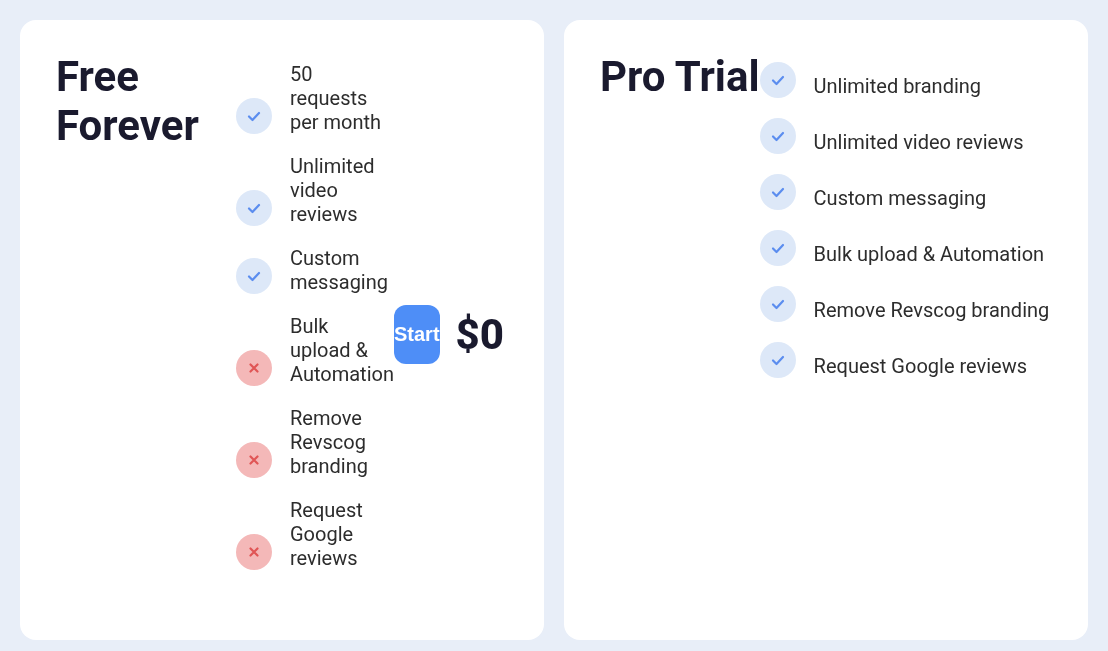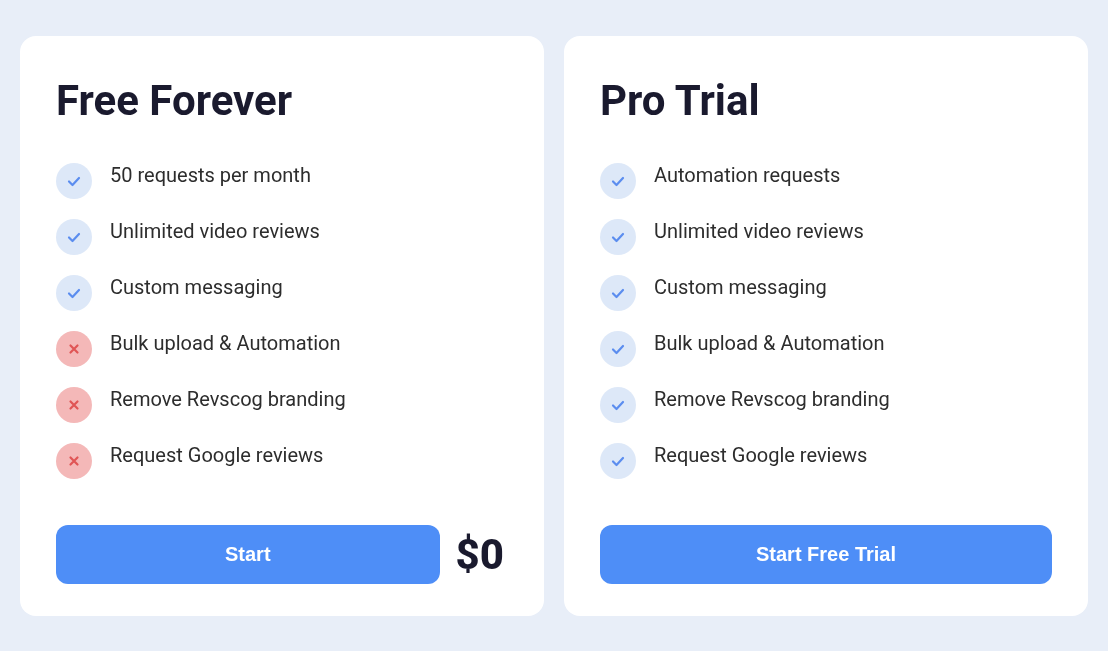--- a/index.html
+++ b/index.html
@@ -18,42 +18,42 @@
       display: flex;
       gap: 20px;
       padding: 20px;
       width: 100%;
       max-width: 1108px;
     }
 
     .plan-card {
       background: #ffffff;
       border-radius: 16px;
-      padding: 40px 36px 32px 36px;
+      padding: 32px 36px 32px 36px;
       flex: 1;
       display: flex;
-      flex-direction: column;
+      flex-direction: row;
     }
 
     .plan-title {
       font-size: 42px;
       font-weight: 700;
       color: #1a1a2e;
       margin-bottom: 28px;
     }
 
     .features-list {
       list-style: none;
       flex: 1;
       margin-bottom: 28px;
     }
 
     .feature-item {
       display: flex;
-      align-items: flex-start;
+      align-items: flex-end;
       gap: 18px;
       padding: 10px 0;
     }
 
     .feature-icon {
       width: 36px;
       height: 36px;
       border-radius: 50%;
       display: flex;
       align-items: center;
@@ -170,21 +170,21 @@
     </div>
     <div class="plan-card">
       <div class="plan-title">Pro Trial</div>
       <ul class="features-list">
         <li class="feature-item">
           <div class="feature-icon check">
             <svg viewBox="0 0 16 16" fill="none" xmlns="http://www.w3.org/2000/svg">
           <path d="M3 8.5L6.5 12L13 5" stroke="#5b8def" stroke-width="2.2" stroke-linecap="round" stroke-linejoin="round"></path>
         </svg>
           </div>
-          <span class="feature-label">Automation requests</span>
+          <span class="feature-label">Unlimited branding</span>
         </li>
         <li class="feature-item">
           <div class="feature-icon check">
             <svg viewBox="0 0 16 16" fill="none" xmlns="http://www.w3.org/2000/svg">
           <path d="M3 8.5L6.5 12L13 5" stroke="#5b8def" stroke-width="2.2" stroke-linecap="round" stroke-linejoin="round"></path>
         </svg>
           </div>
           <span class="feature-label">Unlimited video reviews</span>
         </li>
         <li class="feature-item">
@@ -214,16 +214,15 @@
         <li class="feature-item">
           <div class="feature-icon check">
             <svg viewBox="0 0 16 16" fill="none" xmlns="http://www.w3.org/2000/svg">
           <path d="M3 8.5L6.5 12L13 5" stroke="#5b8def" stroke-width="2.2" stroke-linecap="round" stroke-linejoin="round"></path>
         </svg>
           </div>
           <span class="feature-label">Request Google reviews</span>
         </li>
       </ul>
       <div class="plan-footer">
-        <button class="plan-button">Start Free Trial</button>
       </div>
     </div>
   </div>
 
 </body></html>

